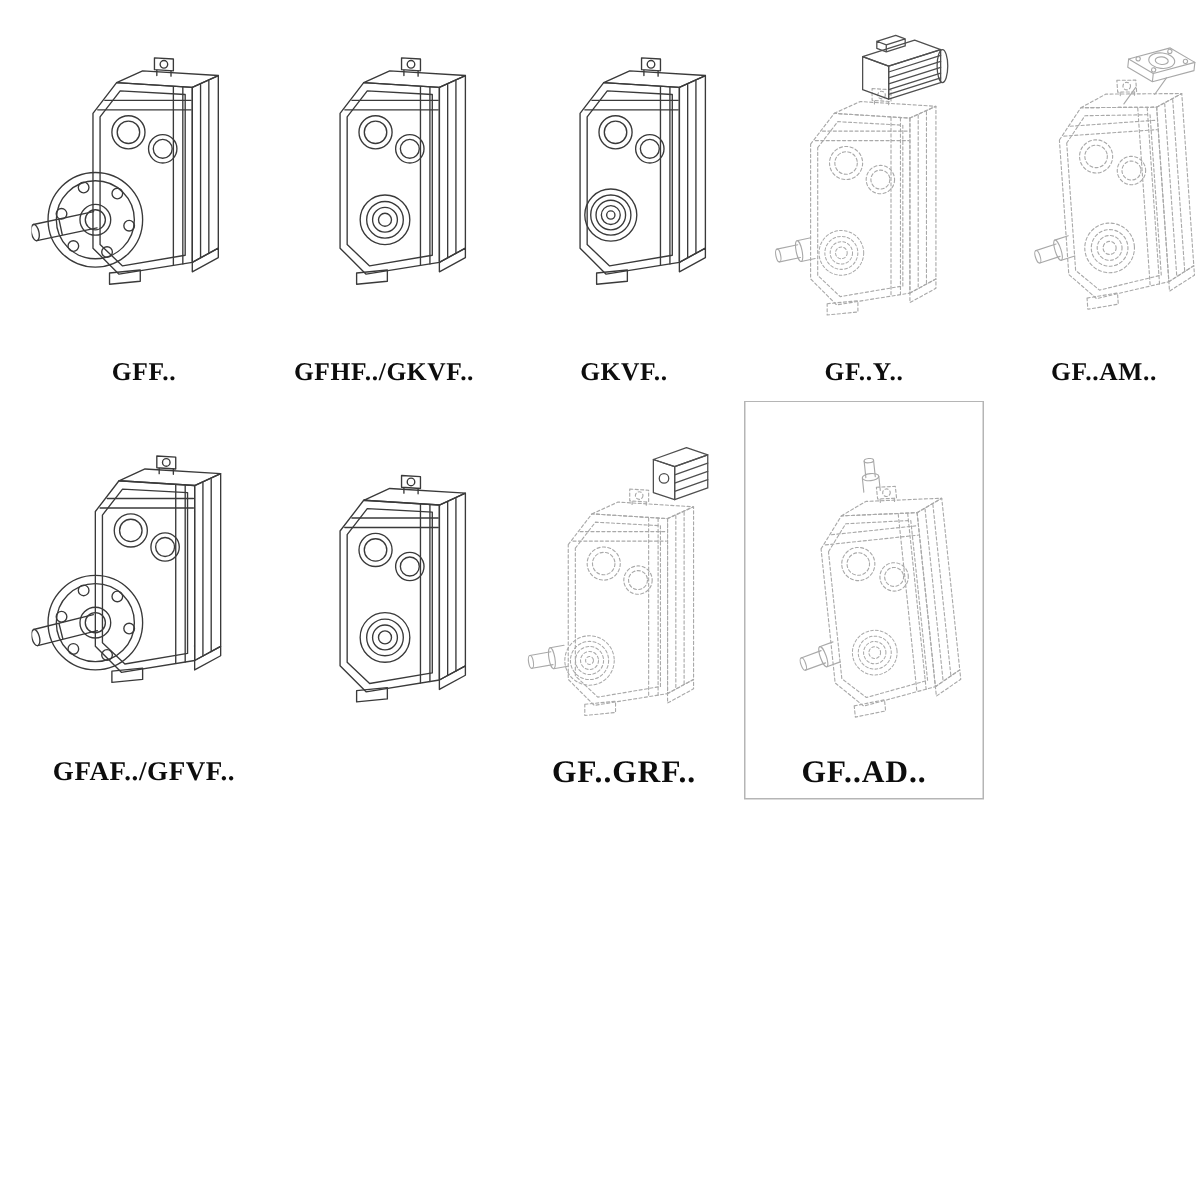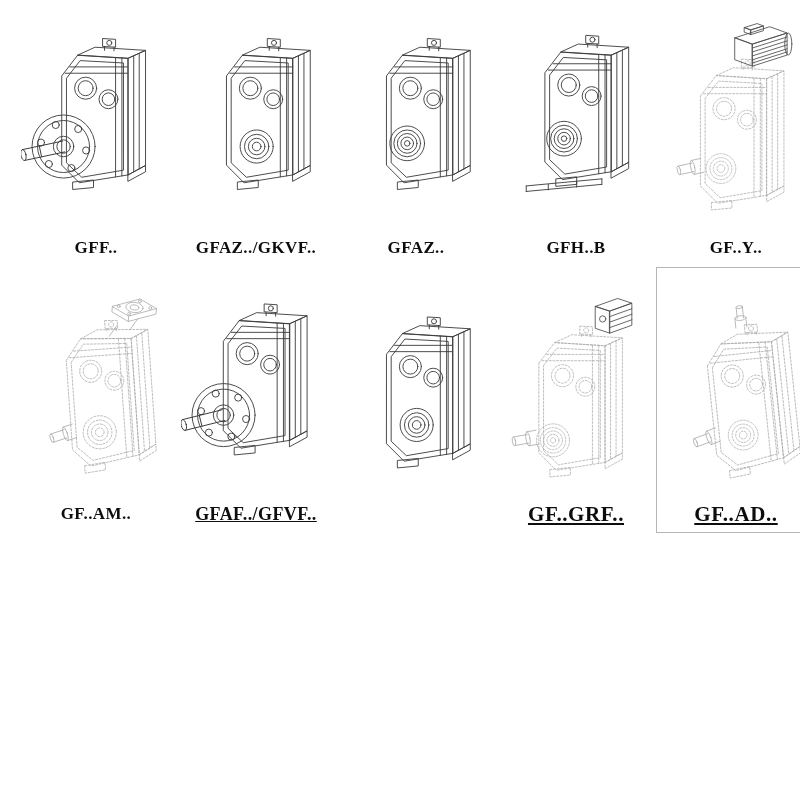--- a/index.html
+++ b/index.html
@@ -2,21 +2,21 @@
 <html><head>
 <meta charset="utf-8">
 <style>
   html,body{margin:0;padding:0;background:#ffffff;}
   body{width:800px;height:800px;overflow:hidden;font-family:"Liberation Serif", serif;}
   .grid{display:grid;width:800px;height:800px;grid-template-columns:repeat(5,1fr);grid-template-rows:repeat(3,1fr);margin-left:16px;}
   .cell{display:flex;flex-direction:column;align-items:center;justify-content:flex-end;padding:4px 2px 6px 2px;box-sizing:border-box;}
   .cell svg.drawing{flex:1 1 auto;min-height:0;width:96%;}
   .label{height:26px;display:flex;align-items:center;justify-content:center;
          font-weight:bold;color:#0d0d0d;font-size:17px;letter-spacing:0.4px;white-space:nowrap;}
-  .row3 .label{font-size:18px;text-decoration:underline;}
+  .row3 .label{font-size:18px;}
   .label-xl{font-size:21px !important;letter-spacing:0.6px;}
   .bordered{box-shadow:inset 0 0 0 1px #b5b5b5;}
   
   svg.drawing{fill:none;stroke-linejoin:round;stroke-linecap:round;}
   svg.solid{stroke:#3a3a3a;stroke-width:1.15;color:#3a3a3a;}
   svg.dashed{stroke:#a9a9a9;stroke-width:0.95;stroke-dasharray:2.6 2;color:#a9a9a9;}
   .ink{stroke:#4f4f4f;stroke-dasharray:none;stroke-width:1.1;}
   .lt{stroke-dasharray:none;}
 </style>
 </head>
@@ -130,47 +130,36 @@
   </div>
 
   <div class="cell">
     <svg class="drawing solid" viewBox="0 0 190 235">
       <use href="#housing" x="28" y="4"></use>
       <use href="#circles-top" x="28" y="4"></use>
       <g transform="translate(96,152)">
           <use href="#hollow"></use>
         </g>
     </svg>
-    <div class="label">GFAZ../GKVF..</div>
+    <div class="label">GFHF../GKVF..</div>
   </div>
 
   <div class="cell">
     <svg class="drawing solid" viewBox="0 0 190 235">
       <use href="#housing" x="28" y="4"></use>
       <use href="#circles-top" x="28" y="4"></use>
       <g transform="translate(84,148)">
           <use href="#bearing"></use>
         </g>
     </svg>
-    <div class="label">GFAZ..</div>
-  </div>
-
-
-
-  <div class="cell">
-    <svg class="drawing solid" viewBox="0 0 190 235">
-      <use href="#housing" x="26" y="0"></use>
-      <use href="#circles-top" x="26" y="0"></use>
-      <g transform="translate(80,142)">
-          <use href="#bearing"></use>
-        </g>
-      <path d="M32,202 L128,193 M32,209 L128,200 M32,202 L32,209 M128,193 L128,200 M60,200 L60,207 M96,196.5 L96,203.5"></path>
-    </svg>
-    <div class="label">GFH..B</div>
-  </div>
+    <div class="label">GKVF..</div>
+  </div>
+
+
+
 
   <div class="cell">
     <svg class="drawing dashed" viewBox="0 0 190 235">
       <use href="#housing" x="20" y="30"></use>
       <use href="#circles-top" x="20" y="30"></use>
       <g transform="translate(76,180) scale(0.9)">
           <use href="#hollow"></use>
         </g>
       <g class="lt" transform="translate(52,176) rotate(-12)">
           <use href="#stepshaft"></use>

